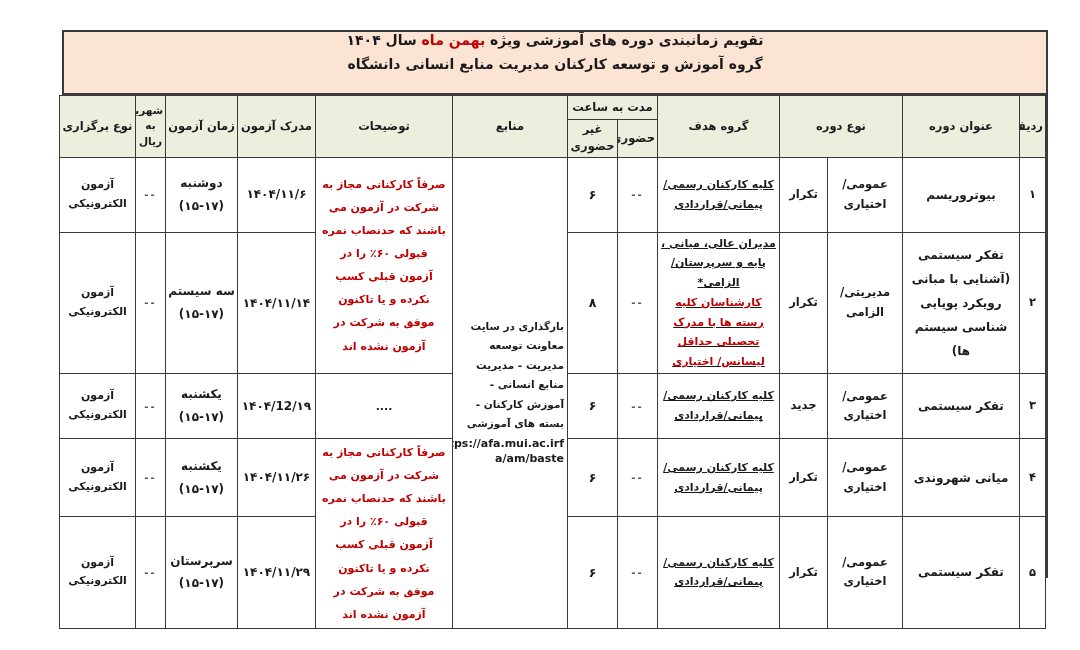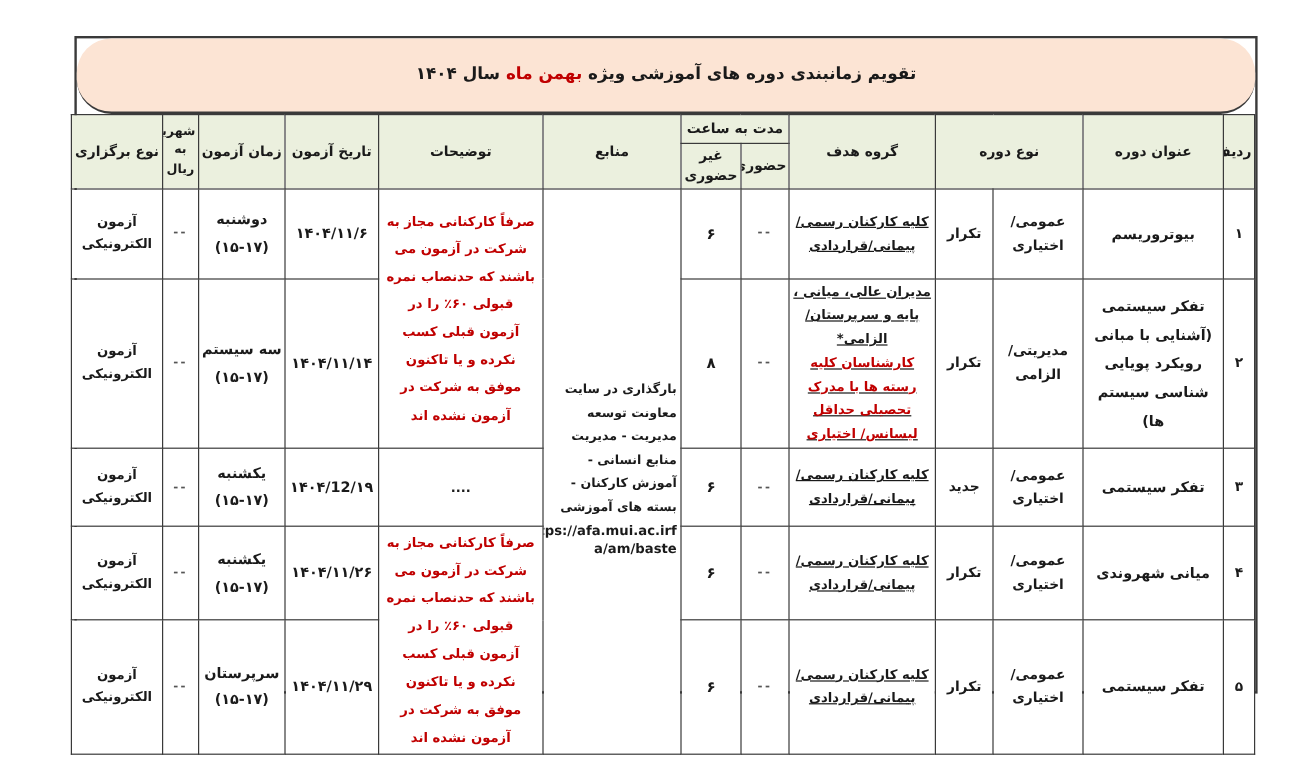--- a/index.html
+++ b/index.html
@@ -8,21 +8,21 @@
     font-family:"DejaVu Sans","Liberation Sans",sans-serif;
     font-weight:bold;color:#1a1a1a;
   }
   .doc-table{
     position:absolute;top:30px;left:62px;width:986px;height:548px;
     border:2px solid #3a3a3a;box-sizing:border-box;background:#fff;
   }
   .title-band{
     height:63px;background:#fce4d4;border-bottom:2px solid #3a3a3a;
     box-sizing:border-box;display:flex;flex-direction:column;
-    align-items:center;justify-content:center;gap:7px;border-radius:29px;
+    align-items:center;justify-content:flex-start;gap:7px;
   }
   .title-line{font-size:14px;line-height:1.2;}
   .title-red{color:#c00000;}
   table{
     width:100%;border-collapse:collapse;table-layout:fixed;
     height:485px;
   }
   th,td{
     border:1px solid #3a3a3a;text-align:center;vertical-align:middle;
     padding:1px 2px;box-sizing:border-box;overflow:hidden;
@@ -50,20 +50,21 @@
   .delivery-cell{font-size:11px;}
   .tuition-head{font-size:10.5px;}
 </style>
 </head>
 <body>
 
 <div class="doc-table">
 
   <div class="title-band">
     <div class="title-line"><span>تقویم زمانبندی دوره های آموزشی ویژه </span><span class="title-red">بهمن ماه</span><span> سال ۱۴۰۴</span></div>
+    <div class="title-line">گروه آموزش و توسعه کارکنان مدیریت منابع انسانی دانشگاه</div>
   </div>
 
   <table>
     <colgroup>
       <col style="width:26px">
         <col style="width:117px">
         <col style="width:75px">
       <col style="width:48px">
         <col style="width:122px">
         <col style="width:40px">
@@ -77,21 +78,21 @@
     </colgroup>
     <thead>
       <tr class="hdr1">
         <th rowspan="2">ردیف</th>
         <th rowspan="2">عنوان دوره</th>
         <th rowspan="2" colspan="2">نوع دوره</th>
         <th rowspan="2">گروه هدف</th>
         <th colspan="2">مدت به ساعت</th>
         <th rowspan="2">منابع</th>
         <th rowspan="2">توضیحات</th>
-        <th rowspan="2">تاریخ آزمون</th>
+        <th rowspan="2">مدرک آزمون</th>
         <th rowspan="2">زمان آزمون</th>
         <th rowspan="2" class="tuition-head">شهریه به ریال</th>
         <th rowspan="2">نوع برگزاری</th>
       </tr>
       <tr class="hdr2">
         <th>حضوری</th>
         <th>غیر حضوری</th>
       </tr>
     </thead>
     <tbody>

